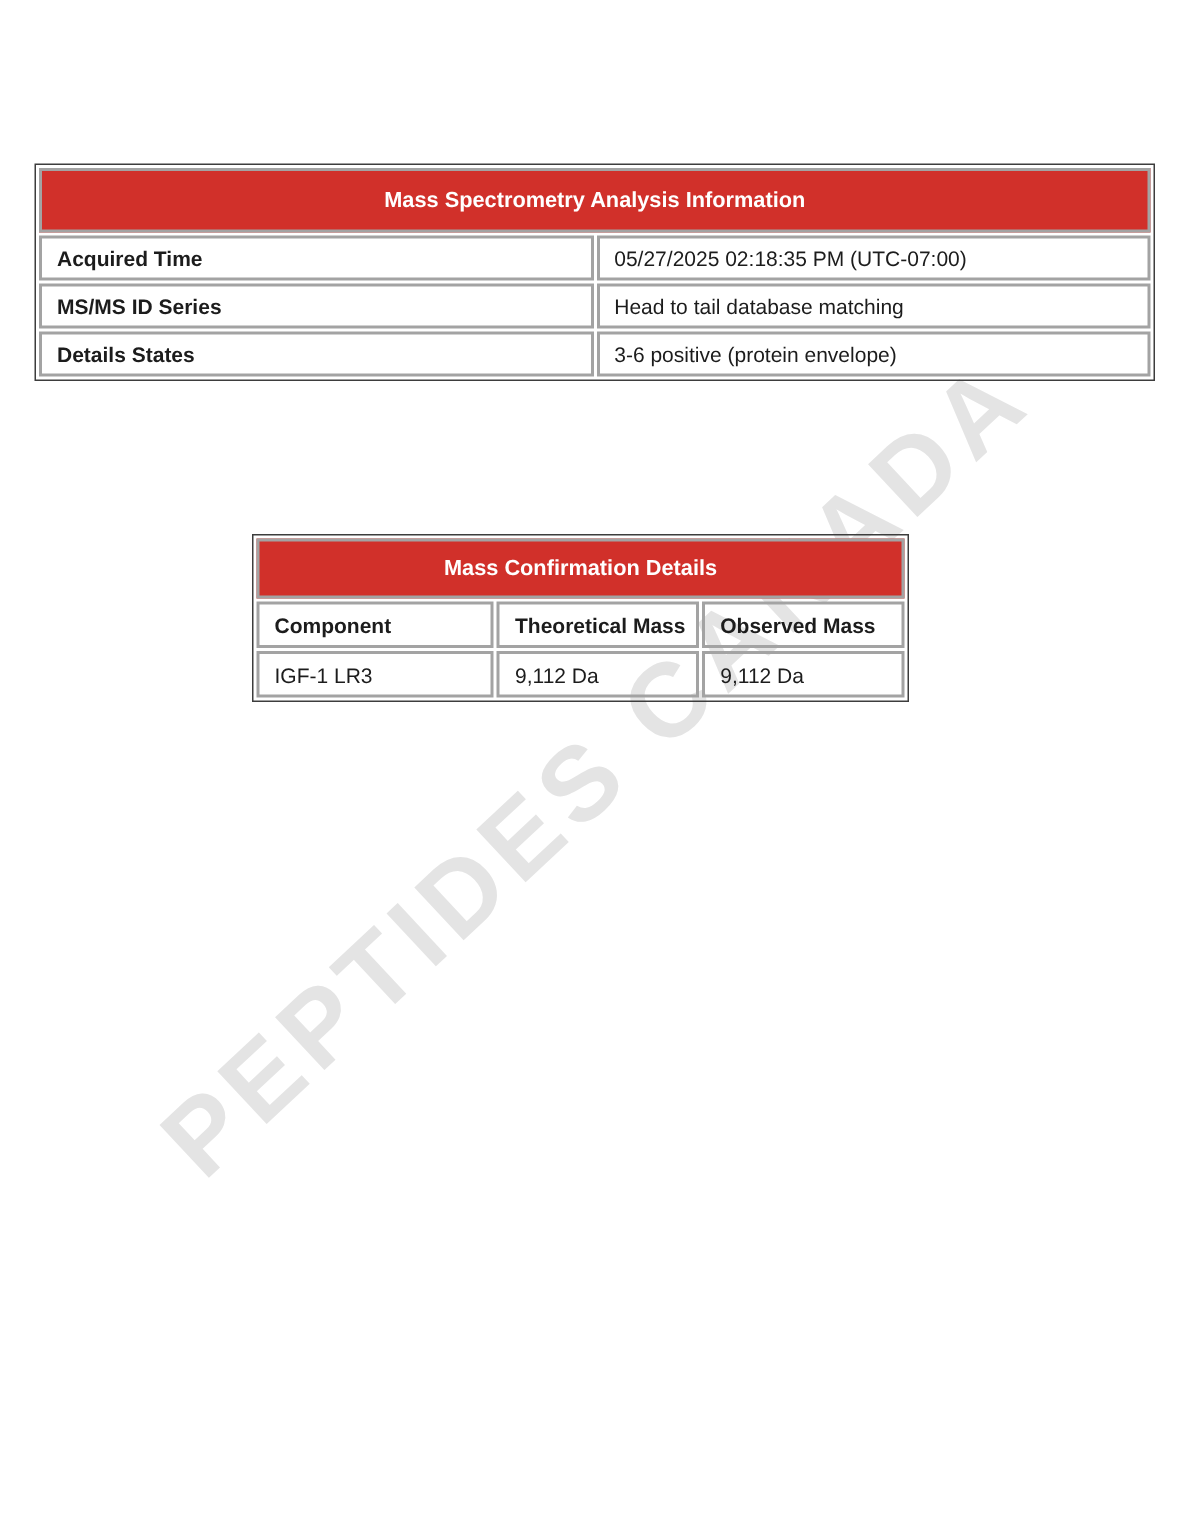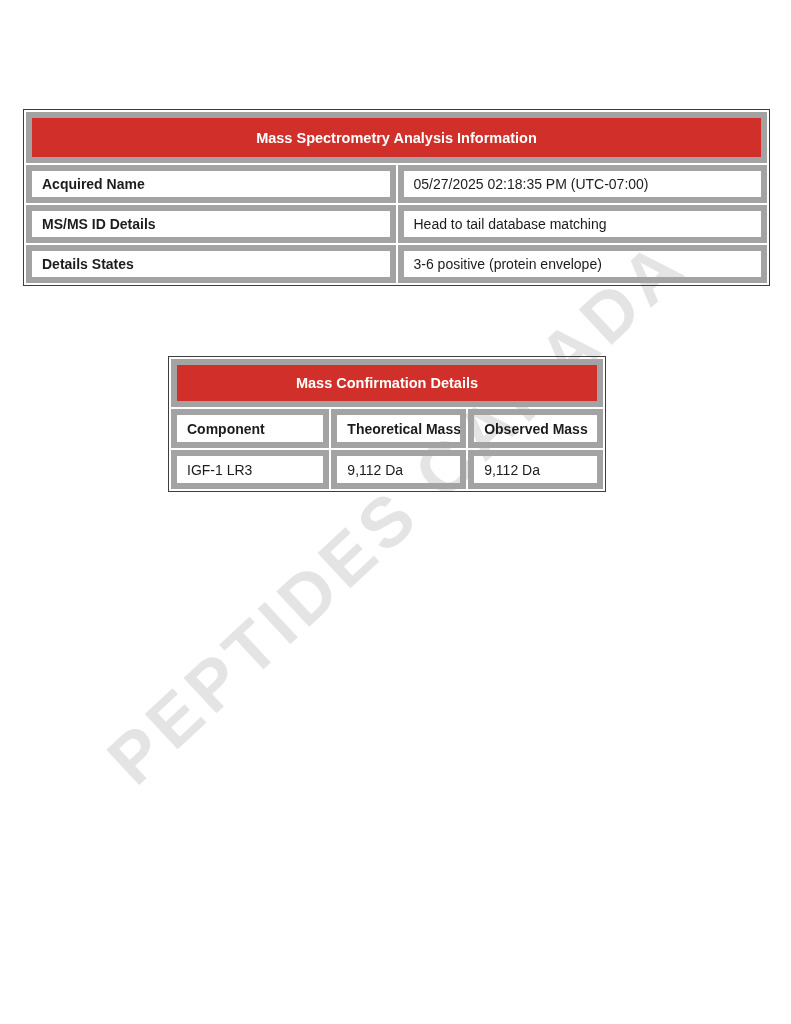--- a/index.html
+++ b/index.html
@@ -31,21 +31,21 @@
   table.tbl {
     position: absolute;
     z-index: 1;
     border-collapse: separate;
     border-spacing: 2px;
     border: 1px solid #3d3d3d;
     table-layout: fixed;
     background: transparent;
   }
   .tbl td {
-    border: 6px solid #a3a3a3;
+    border: 2px solid #a3a3a3;
     vertical-align: middle;
     font-size: 14px;
     color: #1c1c1c;
     background: transparent;
     padding: 0 4px 0 10px;
     overflow: hidden;
     white-space: nowrap;
   }
   .tbl td.title-cell {
     background: #d1302a;
@@ -77,25 +77,25 @@
   <table class="tbl t1">
     <colgroup>
         <col style="width:50%">
         <col style="width:50%">
       </colgroup>
     <tbody>
         <tr>
       <td colspan="2" class="title-cell">Mass Spectrometry Analysis Information</td>
     </tr>
     <tr>
-      <td class="cell lbl">Acquired Name</td>
+      <td class="cell lbl">Acquired Time</td>
       <td class="cell val">05/27/2025 02:18:35 PM (UTC-07:00)</td>
     </tr>
     <tr>
-      <td class="cell lbl">MS/MS ID Details</td>
+      <td class="cell lbl">MS/MS ID Series</td>
       <td class="cell val">Head to tail database matching</td>
     </tr>
     <tr>
       <td class="cell lbl">Details States</td>
       <td class="cell val">3-6 positive (protein envelope)</td>
     </tr>
   </tbody>
     </table>
 
   <table class="tbl t2">

